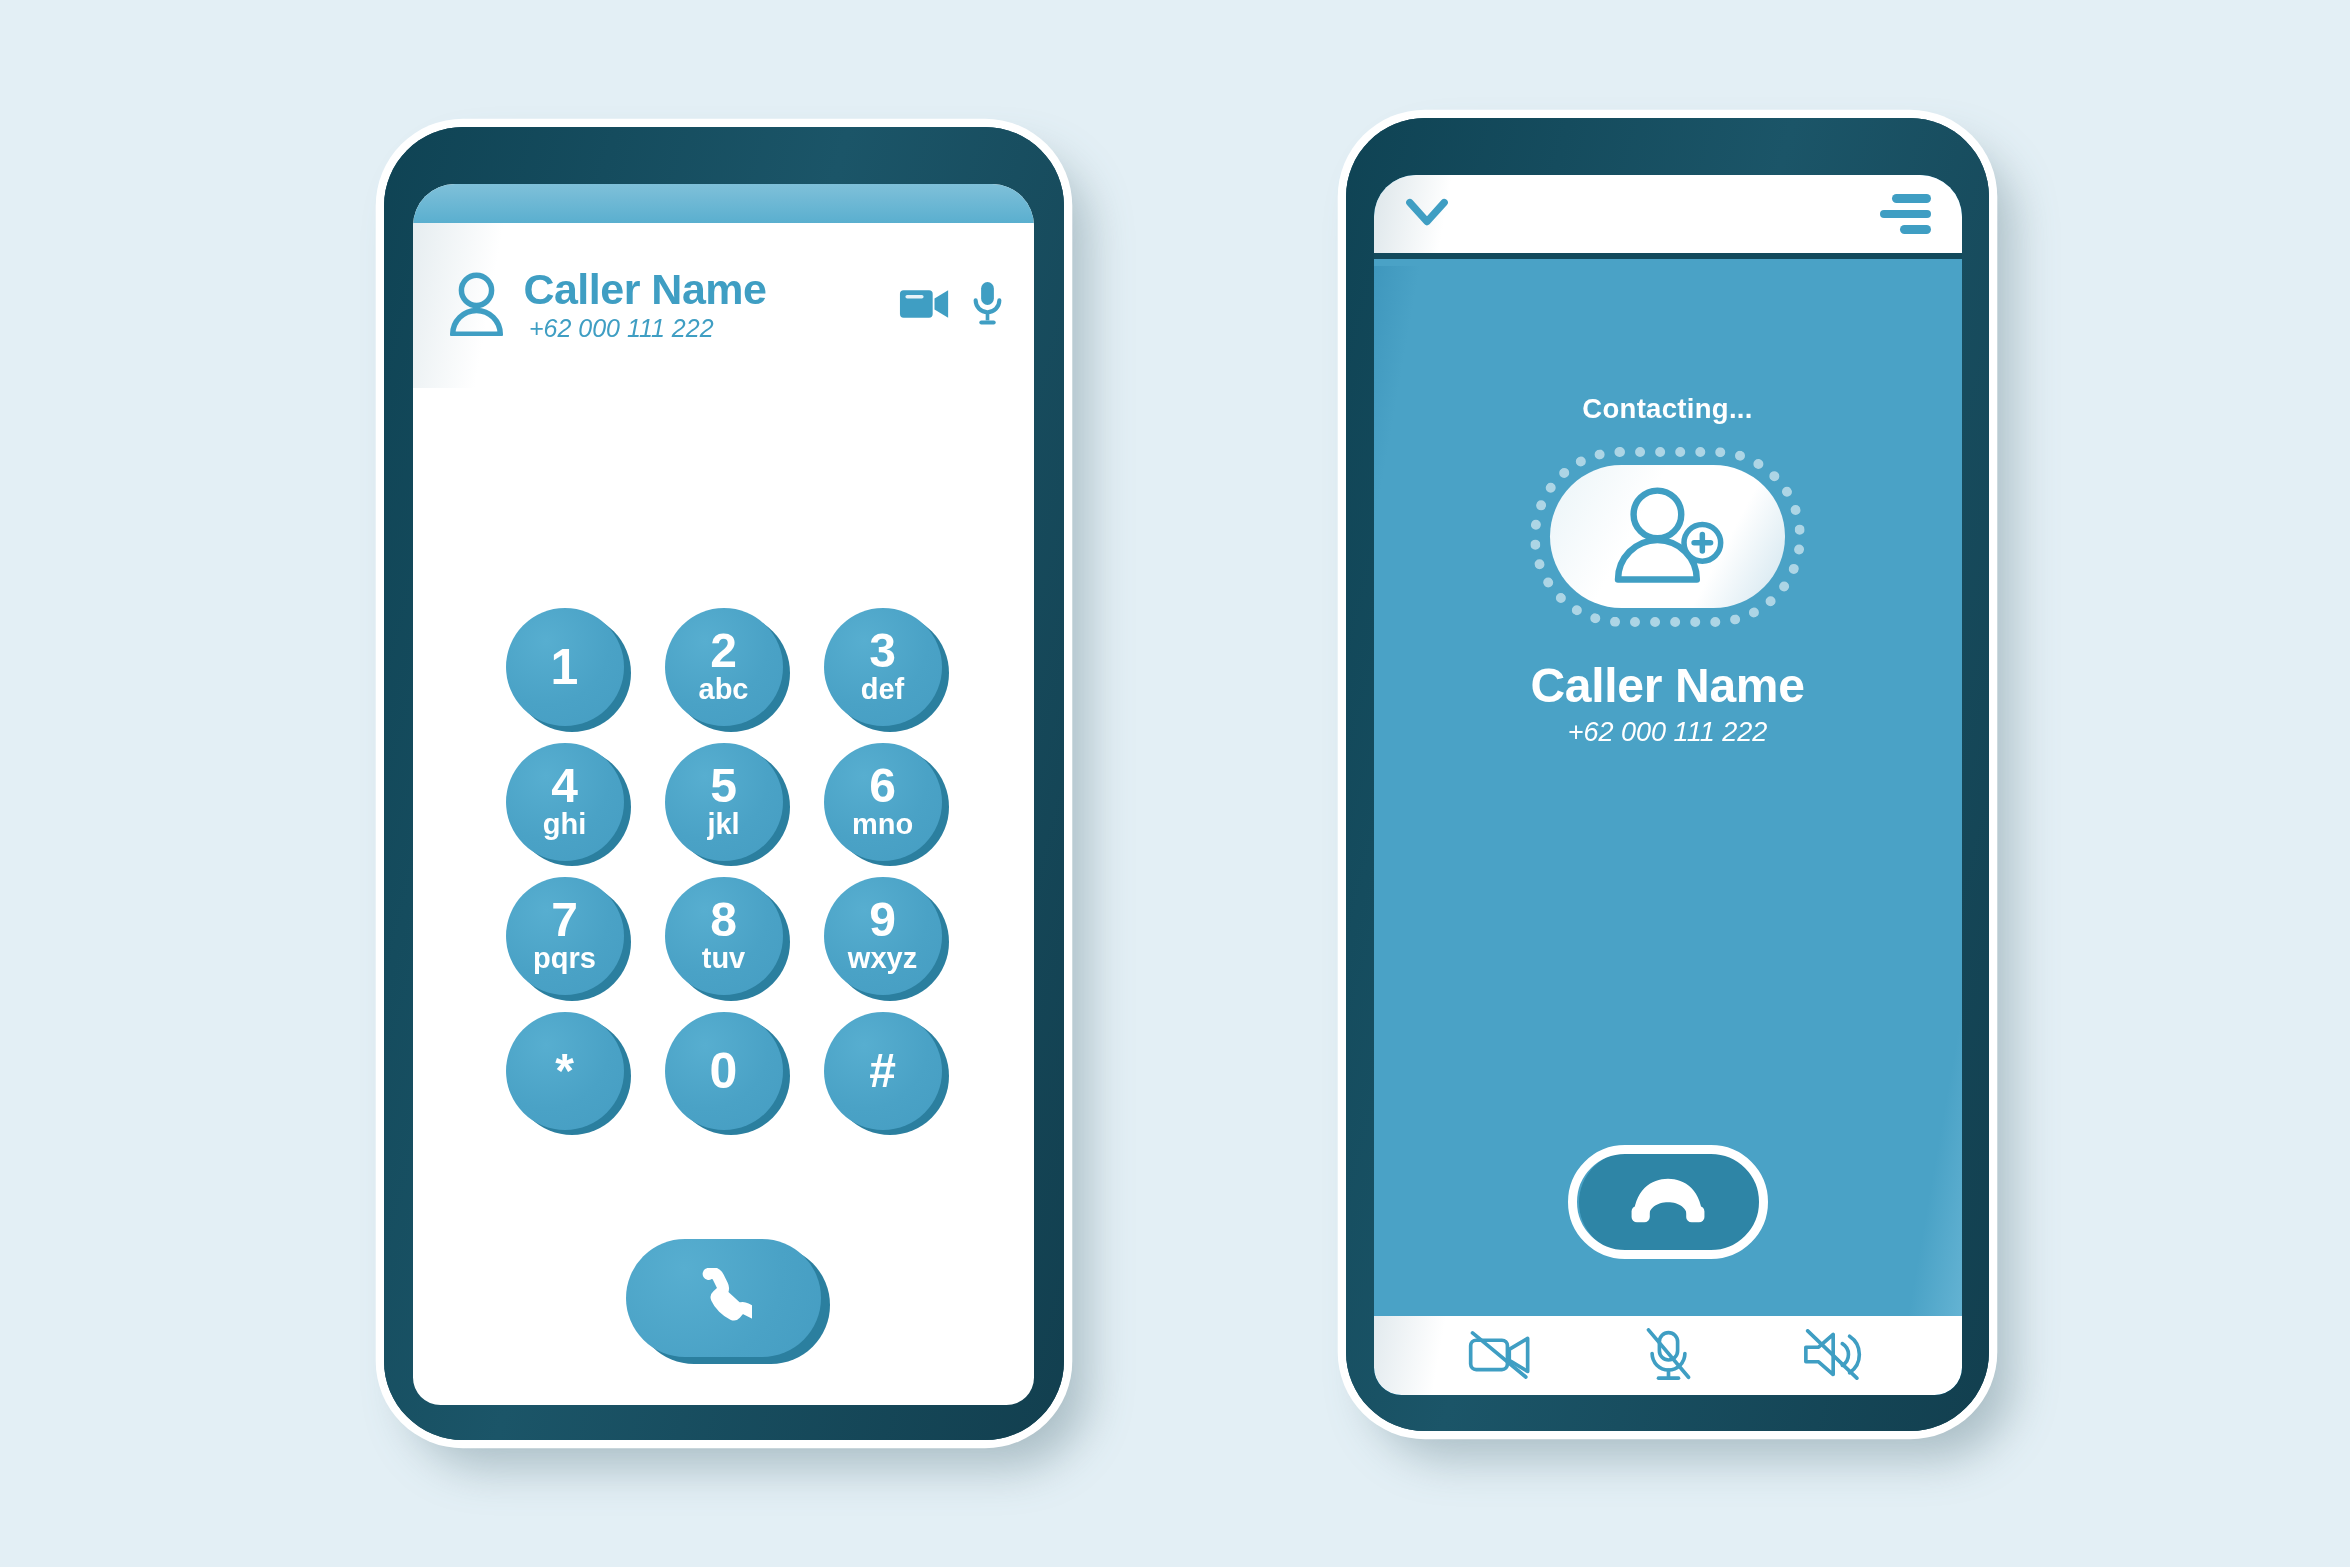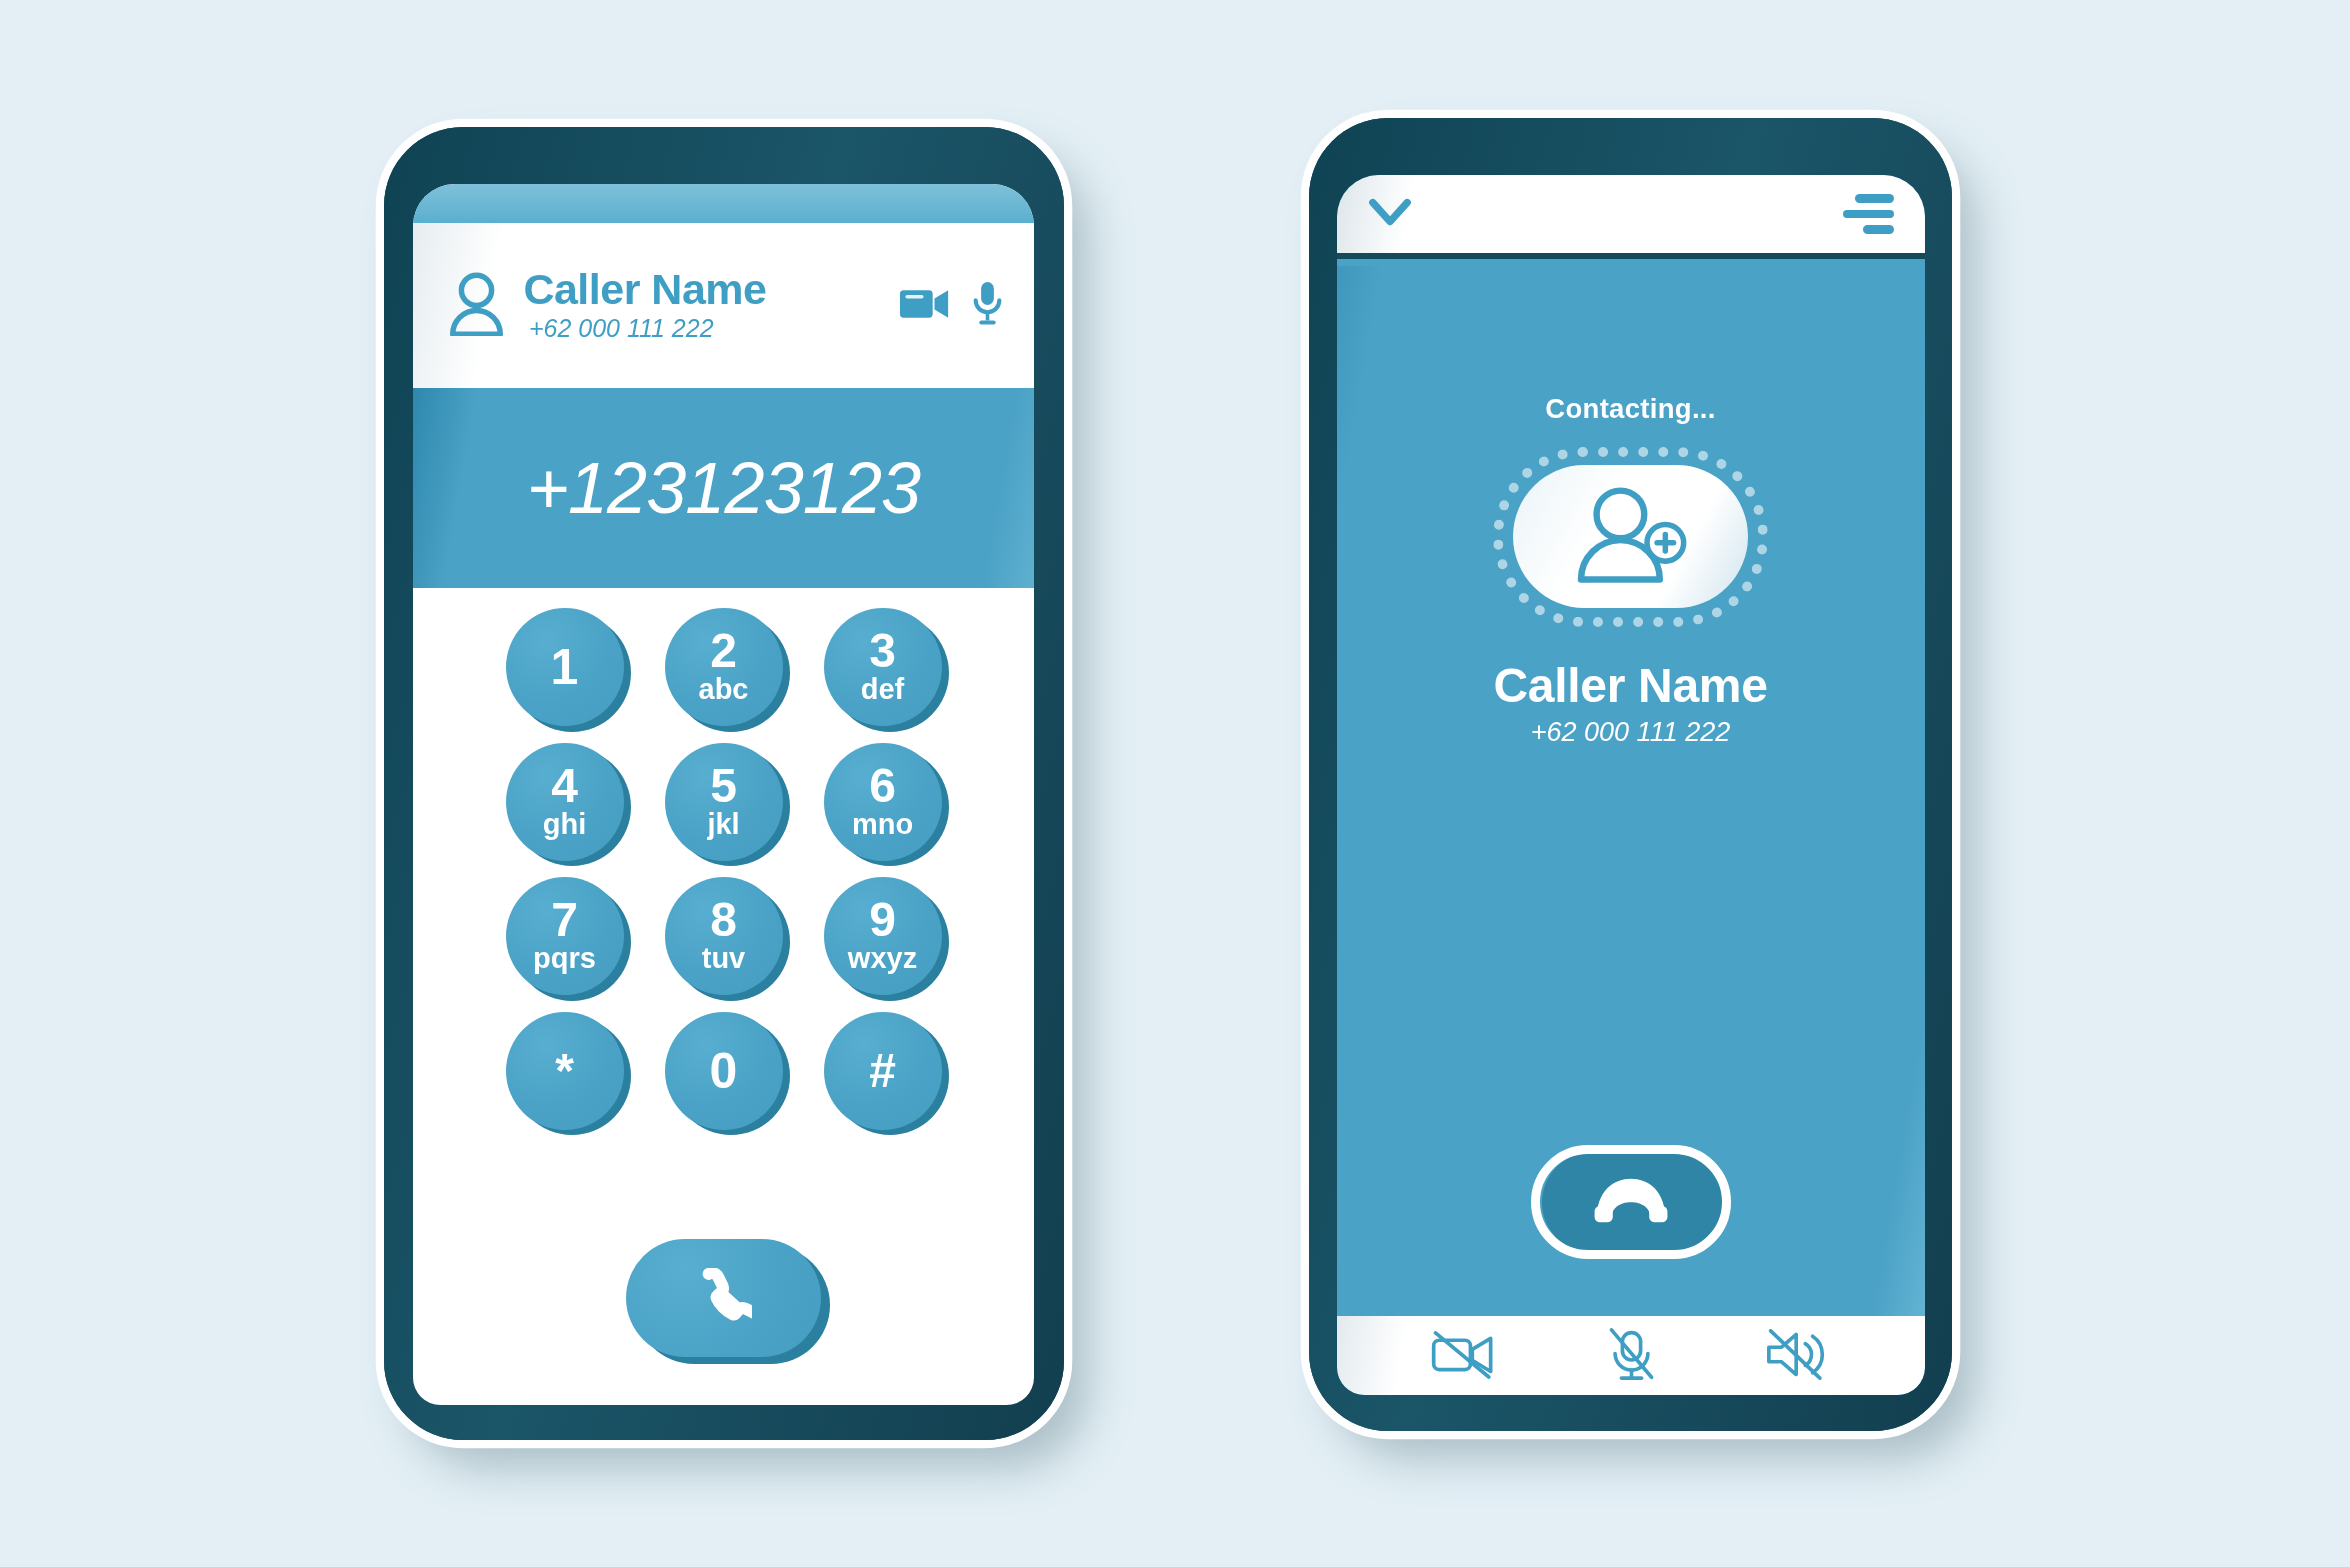--- a/index.html
+++ b/index.html
@@ -190,21 +190,21 @@
     width: 195px; height: 118px;
     border-radius: 59px;
     background: radial-gradient(circle at 30% 25%, #57aed0 0%, #4aa2c6 60%, #459dc2 100%);
     display: flex;
     align-items: center;
     justify-content: center;
   }
 
   
   #phone-calling {
-    left: 1281px;
+    left: 1318px;
     top: 118px;
     width: 643px;
     height: 1313px;
   }
   #screen-calling {
     left: 27.5px;
     top: 57px;
     width: 588px;
     height: 1220px;
     border-radius: 42px 42px 27.5px 27.5px;
@@ -368,23 +368,20 @@
           <svg width="31" height="46" viewBox="0 0 34 50">
             <rect x="10" y="1" width="14" height="25" rx="7" fill="#3f9ec3"></rect>
             <path d="M4 21 a13 13 0 0 0 26 0" fill="none" stroke="#3f9ec3" stroke-width="4.5" stroke-linecap="round"></path>
             <rect x="15" y="34" width="4" height="9" fill="#3f9ec3"></rect>
             <rect x="8" y="43" width="18" height="4.5" rx="2.2" fill="#3f9ec3"></rect>
           </svg>
         </span>
       </div>
     </div>
 
-    <div class="number-band">
-      <span class="dialed-number">+123123123</span>
-    </div>
 
     <div class="keypad">
 
     <div class="key">
           <div class="key-shadow"></div>
           <div class="key-face">
             <div class="key-digit solo">1</div>
           </div>
         </div>
         <div class="key">

